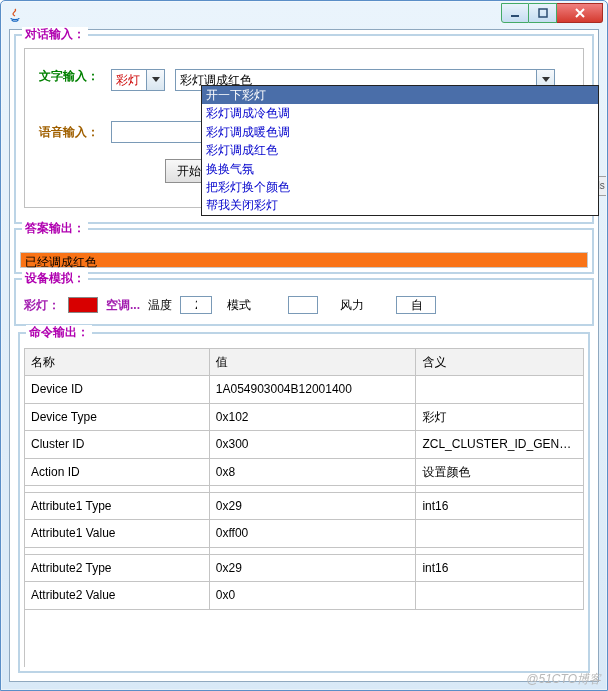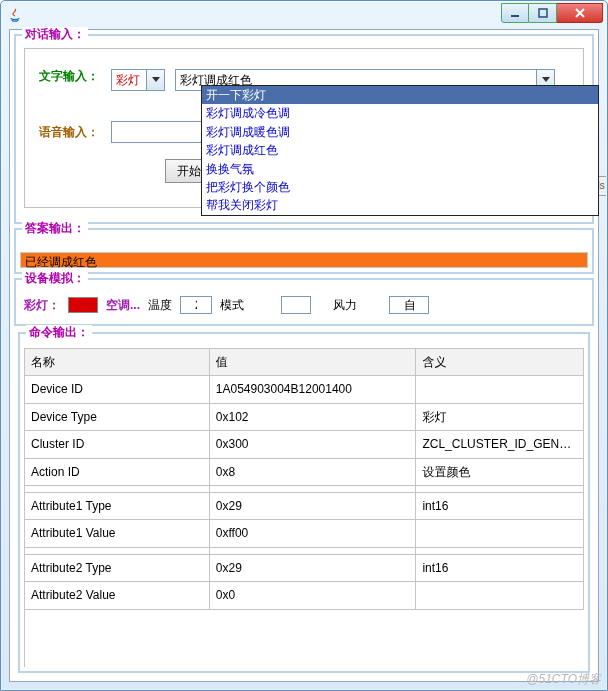--- a/index.html
+++ b/index.html
@@ -155,21 +155,21 @@
     </div>
 
     <div class="fieldset sim-box">
       <div class="legend">设备模拟：</div>
       <div class="sim-row">
         <span class="g">彩灯：</span>
         <span class="color-swatch" id="lamp-swatch" style="background: rgb(216, 0, 0);"></span>
         <span class="g" style="">空调...</span>
         <span>温度</span>
         <input class="sm-input" style="width: 32px;" value="25">
-        <span style="margin-left:0">模式</span>
+        <span style="margin-left:7px">模式</span>
         <input class="sm-input" style="width: 30px; margin-left: 29px;" value="制冷">
         <span style="margin-left:14px">风力</span>
         <input class="sm-input" style="width: 40px; margin-left: 24px;" value="自动">
       </div>
     </div>
 
     <div class="ds-tab">ds</div>
 
     <div class="fieldset cmd-box">
       <div class="legend">命令输出：</div>

